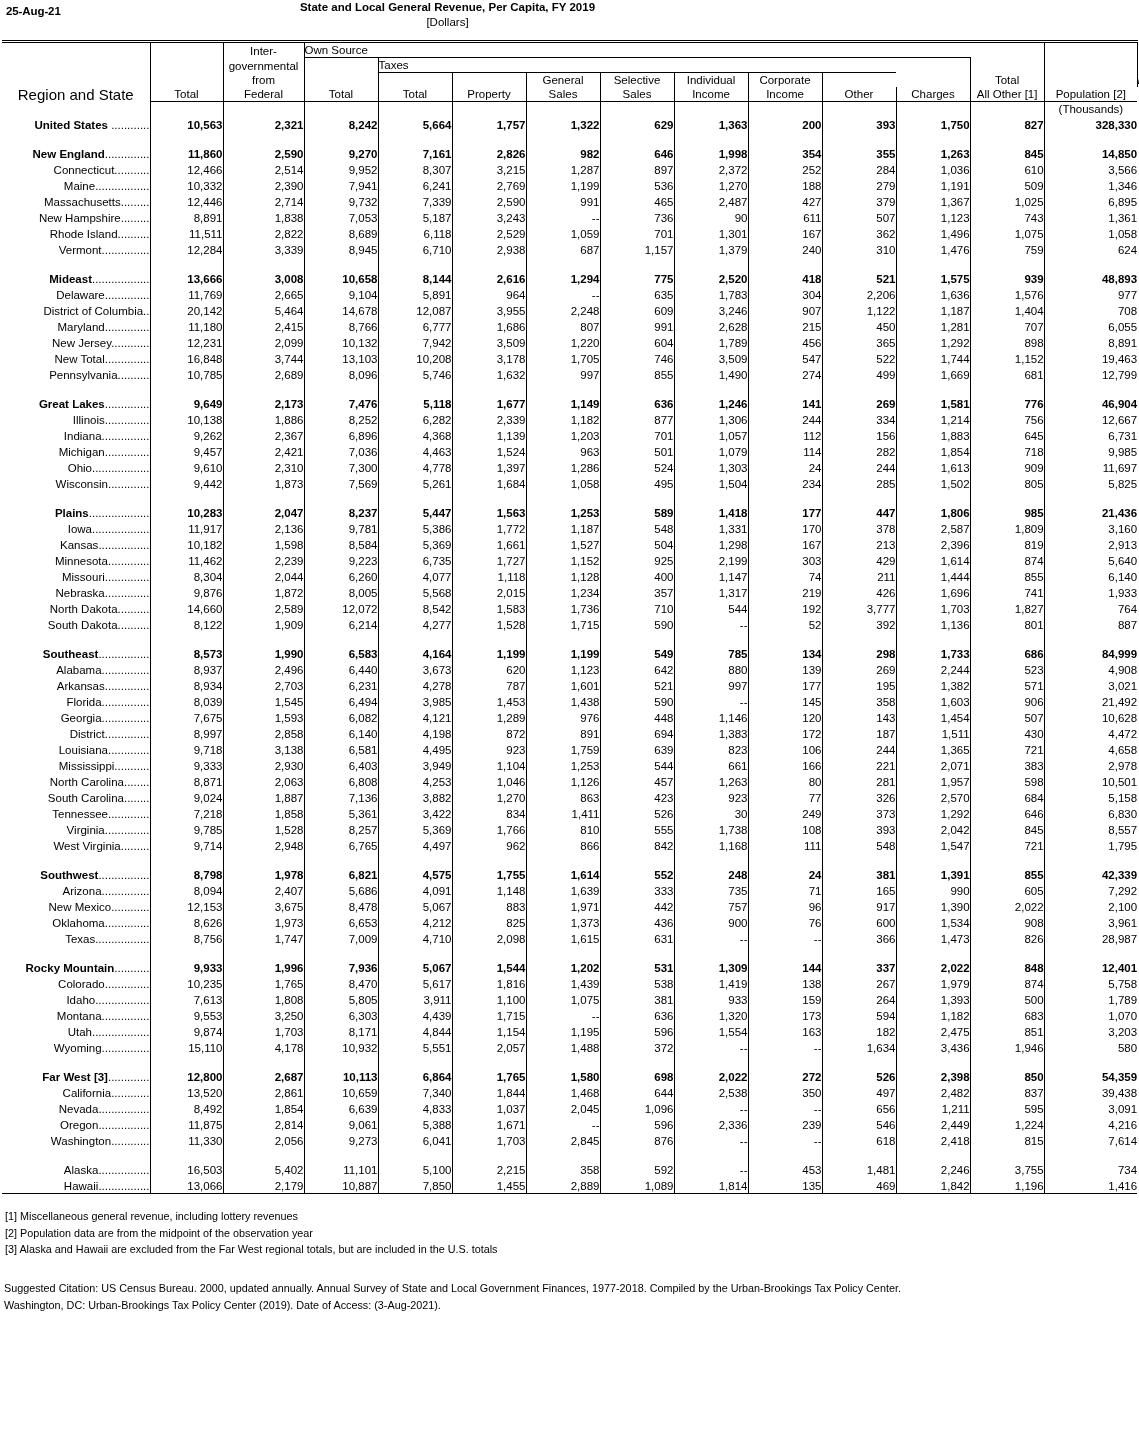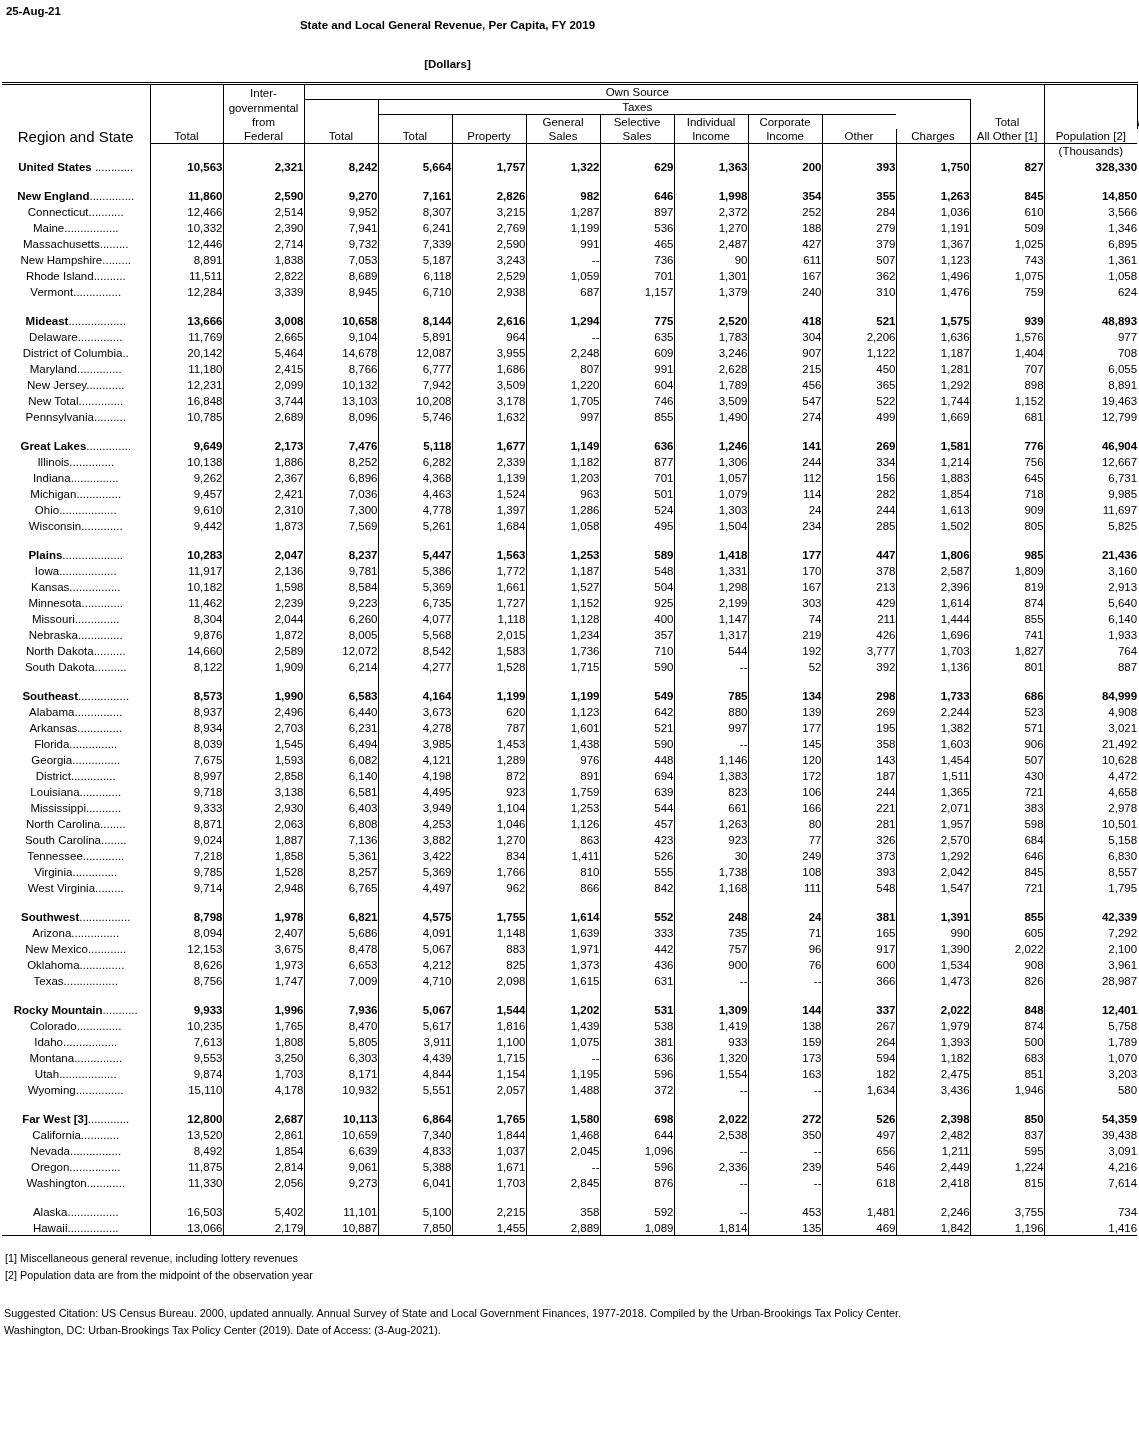--- a/index.html
+++ b/index.html
@@ -23,34 +23,32 @@
   }
   .datestamp {
     position: absolute;
     left: 6px;
     top: 5px;
     font-size: 11.5px;
     font-weight: bold;
     letter-spacing: -0.1px;
   }
   .titlebar {
-    padding-top: 18px;
     text-align: center;
     padding-right: 40px;
   }
   .title {
     font-size: 11.5px;
     font-weight: bold;
     line-height: 15px;
   }
   .subtitle {
     font-size: 11.5px;
-    font-weight: bold;
+    font-weight: normal;
     line-height: 15px;
-    margin-top: 24px;
   }
 
   table.grid {
     border-collapse: collapse;
     width: 1135px;
     margin: 10px 0 0 2px;
     table-layout: fixed;
     font-size: 11.5px;
   }
   table.grid td, table.grid th {
@@ -66,40 +64,39 @@
   .bb-med { border-bottom: 1.6px solid #000; }
   .br-thin { border-right: 1px solid #000; }
   .br-med { border-right: 1.8px solid #000; }
 
   .hdr-cell {
     text-align: center;
     font-size: 11.5px;
     padding-bottom: 1px;
   }
   .hdr-group {
-    text-align: center;
     font-size: 11.5px;
   }
   .hdr-stub {
     text-align: center;
     font-size: 15px;
     vertical-align: middle;
   }
   .exhibit-it { font-style: italic; }
 
   
   .num {
     text-align: right;
     padding-right: 7px;
     font-size: 11.5px;
     white-space: nowrap;
   }
   .num.b { font-weight: bold; }
   .lbl {
-    text-align: center;
+    text-align: right;
     font-size: 11.5px;
     padding-left: 4px;
     white-space: nowrap;
     overflow: hidden;
   }
   .lbl.b { font-weight: bold; }
   .lbl .nm { }
   .lbl .dots { letter-spacing: 0px; font-weight: normal; }
   .indent { padding-left: 18px; margin-top: 27px; }
   tr.spacer td { height: 13px; line-height: 13px; }
@@ -1317,16 +1314,17 @@
           <td class="num br-thin bb-med">1,842</td>
           <td class="num br-med bb-med">1,196</td>
           <td class="num bb-med">1,416</td>
         </tr>
       </tbody>
   </table>
 
   <div class="footnotes">
     <div>[1] Miscellaneous general revenue, including lottery revenues</div>
     <div>[2] Population data are from the midpoint of the observation year</div>
+    <div>[3] Alaska and Hawaii are excluded from the Far West regional totals, but are included in the U.S. totals</div>
   </div>
 
   <div class="citation">Suggested Citation: US Census Bureau. 2000, updated annually. Annual Survey of State and Local Government Finances, 1977-2018. Compiled by the Urban-Brookings Tax Policy Center. Washington, DC: Urban-Brookings Tax Policy Center (2019). Date of Access: (3-Aug-2021).</div>
 </div>
 
 </body></html>

